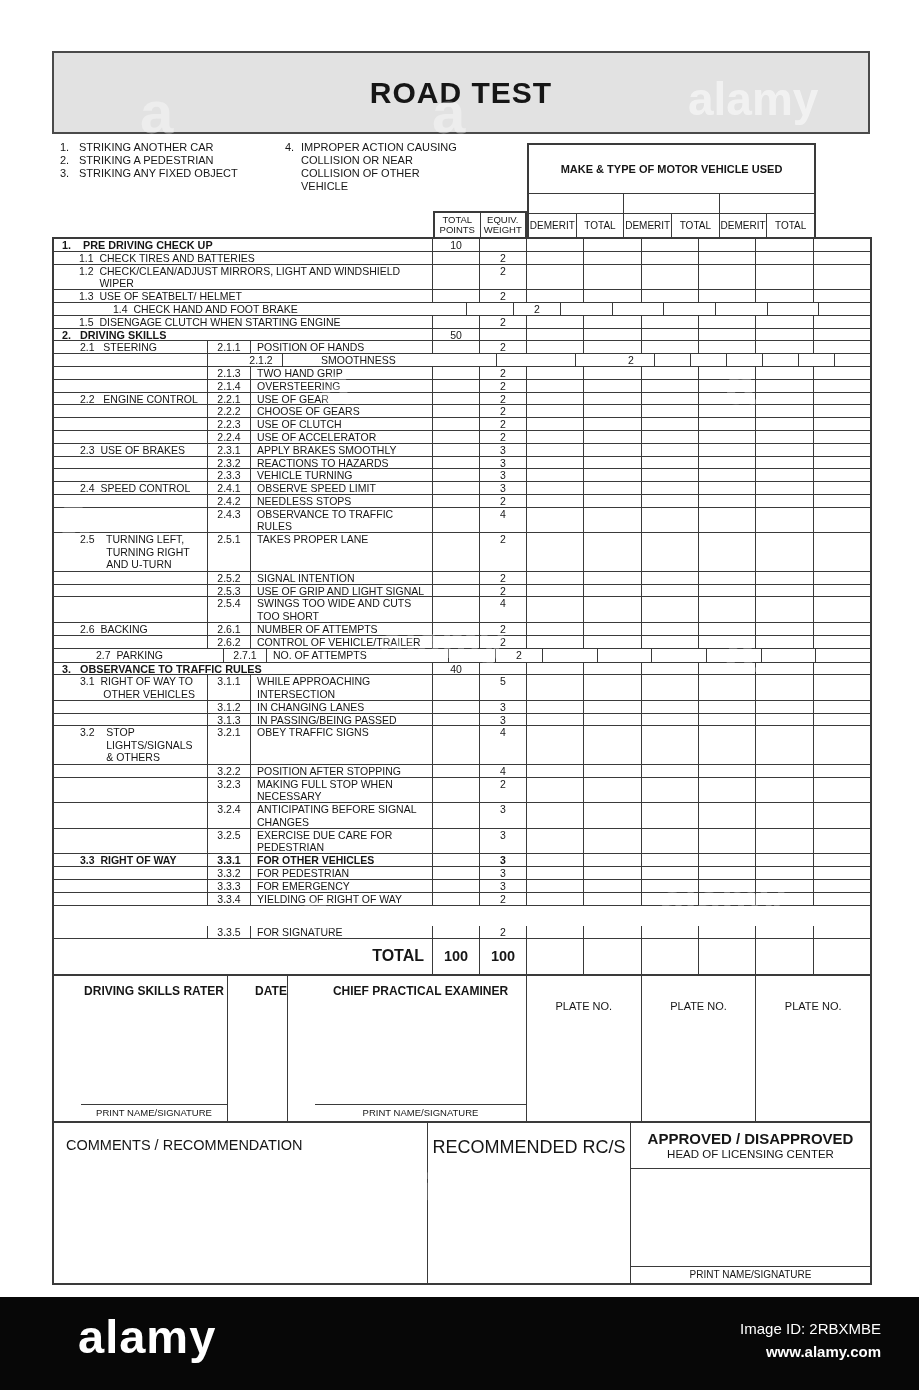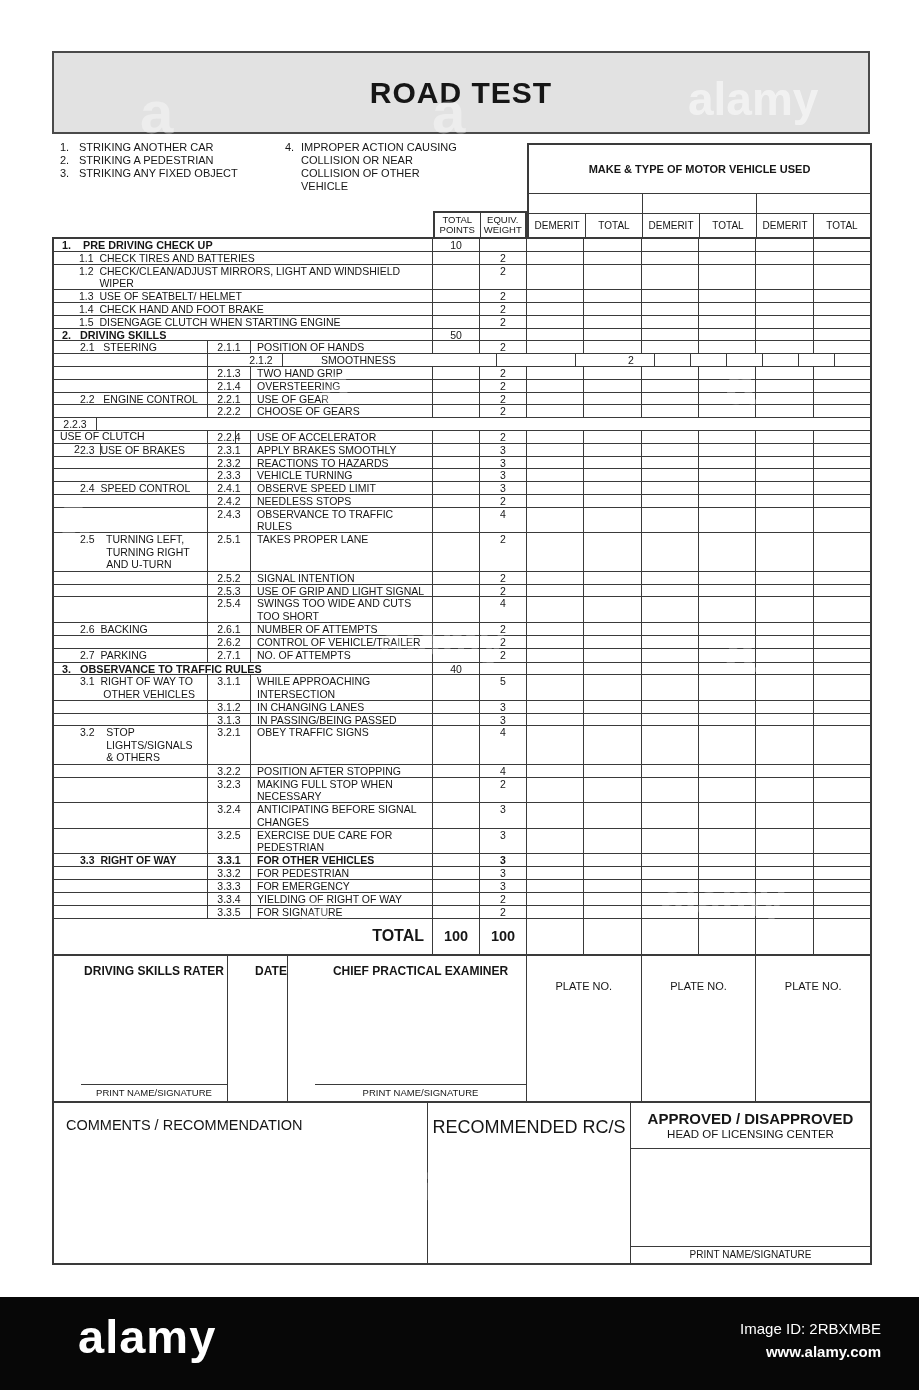--- a/index.html
+++ b/index.html
@@ -13,39 +13,39 @@
   .viol-left{position:absolute;left:60px;top:141px;font-size:11px;line-height:13px;}
   .vline{display:flex;}
   .vnum{width:19px;flex:none;}
   .viol-right{position:absolute;left:285px;top:141px;font-size:11px;line-height:13px;display:flex;}
   .viol-right .vnum{width:16px;}
   .vlines{white-space:pre-wrap;}
   
   .formbody{position:absolute;left:52px;top:237px;width:820px;}
   .outer{border:2px solid #3a3a3a;box-sizing:border-box;background:#fff;}
   
-  .vehiclebox{position:absolute;left:475px;top:-94px;width:345px;height:94px;box-sizing:border-box;
+  .vehiclebox{position:absolute;left:475px;top:-94px;width:289px;height:94px;box-sizing:border-box;
               border:2px solid #3a3a3a;border-bottom:none;background:#fff;display:flex;flex-direction:column;}
   .vh-title{height:48px;border-bottom:1px solid #3a3a3a;display:flex;align-items:center;justify-content:center;
             font-weight:bold;font-size:11px;text-align:center;}
   .vh-slots{height:19px;border-bottom:1px solid #3a3a3a;display:flex;}
   .vh-slot{flex:1;border-right:1px solid #3a3a3a;}
   .vh-slot:last-child{border-right:none;}
   .vh-cols{flex:1;display:flex;}
   .vh-col{flex:1;border-right:1px solid #3a3a3a;display:flex;align-items:center;justify-content:center;font-size:10px;}
   .vh-col:last-child{border-right:none;}
   
   .tpew{position:absolute;left:381px;top:-26px;width:94px;height:26px;box-sizing:border-box;background:#fff;
         border:2px solid #3a3a3a;border-bottom:none;display:flex;}
   .hcell{flex:1;border-right:1px solid #3a3a3a;font-size:9.5px;line-height:10.5px;display:flex;
          align-items:center;justify-content:center;text-align:center;white-space:pre-wrap;}
   .hcell:last-child{border-right:none;}
   
   .row{display:flex;box-sizing:border-box;border-bottom:1px solid #3a3a3a;align-items:stretch;}
-  .row:last-child{border-bottom:none;}
+  .row:last-child{border-bottom:none;margin-top:20px;}
   .c{box-sizing:border-box;border-right:1px solid #3a3a3a;font-size:10.5px;line-height:12.3px;
      white-space:pre-wrap;overflow:visible;}
   .c:last-child{border-right:none;}
   .c.cat{width:154px;padding-left:26px;}
   .c.code{width:43px;text-align:center;}
   .c.desc{width:182px;padding-left:6px;}
   .c.span2{width:379px;padding-left:25px;}
   .c.sec{width:379px;padding-left:8px;font-weight:bold;font-size:10.8px;}
   .c.tp,.c.ew{width:47px;text-align:center;}
   .c.veh{flex:1;}
@@ -182,21 +182,21 @@
             <div class="c span2">1.3  USE OF SEATBELT/ HELMET</div>
             <div class="c tp"></div>
             <div class="c ew">2</div>
             <div class="c veh"></div>
             <div class="c veh"></div>
             <div class="c veh"></div>
             <div class="c veh"></div>
             <div class="c veh"></div>
             <div class="c veh"></div>
           </div>
-          <div class="row" style="height: 12.8px;">
+          <div class="row" style="height: 12.8px; padding-left: 34px;">
             <div class="c span2">1.4  CHECK HAND AND FOOT BRAKE</div>
             <div class="c tp"></div>
             <div class="c ew">2</div>
             <div class="c veh"></div>
             <div class="c veh"></div>
             <div class="c veh"></div>
             <div class="c veh"></div>
             <div class="c veh"></div>
             <div class="c veh"></div>
           </div>
@@ -293,21 +293,21 @@
             <div class="c desc">CHOOSE OF GEARS</div>
             <div class="c tp"></div>
             <div class="c ew">2</div>
             <div class="c veh"></div>
             <div class="c veh"></div>
             <div class="c veh"></div>
             <div class="c veh"></div>
             <div class="c veh"></div>
             <div class="c veh"></div>
           </div>
-          <div class="row" style="height: 12.8px; flex-direction: column;">
+          <div class="row" style="height: 12.8px;">
             <div class="c cat"></div>
             <div class="c code">2.2.3</div>
             <div class="c desc">USE OF CLUTCH</div>
             <div class="c tp"></div>
             <div class="c ew">2</div>
             <div class="c veh"></div>
             <div class="c veh"></div>
             <div class="c veh"></div>
             <div class="c veh"></div>
             <div class="c veh"></div>
@@ -479,21 +479,21 @@
             <div class="c desc">CONTROL OF VEHICLE/TRAILER</div>
             <div class="c tp"></div>
             <div class="c ew">2</div>
             <div class="c veh"></div>
             <div class="c veh"></div>
             <div class="c veh"></div>
             <div class="c veh"></div>
             <div class="c veh"></div>
             <div class="c veh"></div>
           </div>
-          <div class="row" style="height: 14px;">
+          <div class="row" style="height: 14px; padding-left: 16px;">
             <div class="c cat">2.7  PARKING</div>
             <div class="c code">2.7.1</div>
             <div class="c desc">NO. OF ATTEMPTS</div>
             <div class="c tp"></div>
             <div class="c ew">2</div>
             <div class="c veh"></div>
             <div class="c veh"></div>
             <div class="c veh"></div>
             <div class="c veh"></div>
             <div class="c veh"></div>

